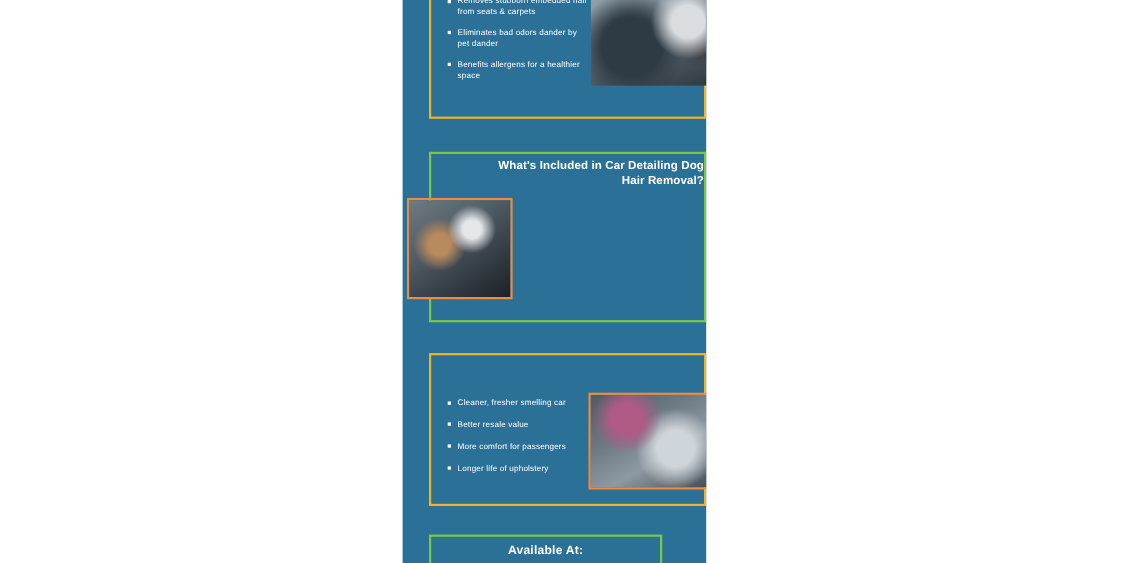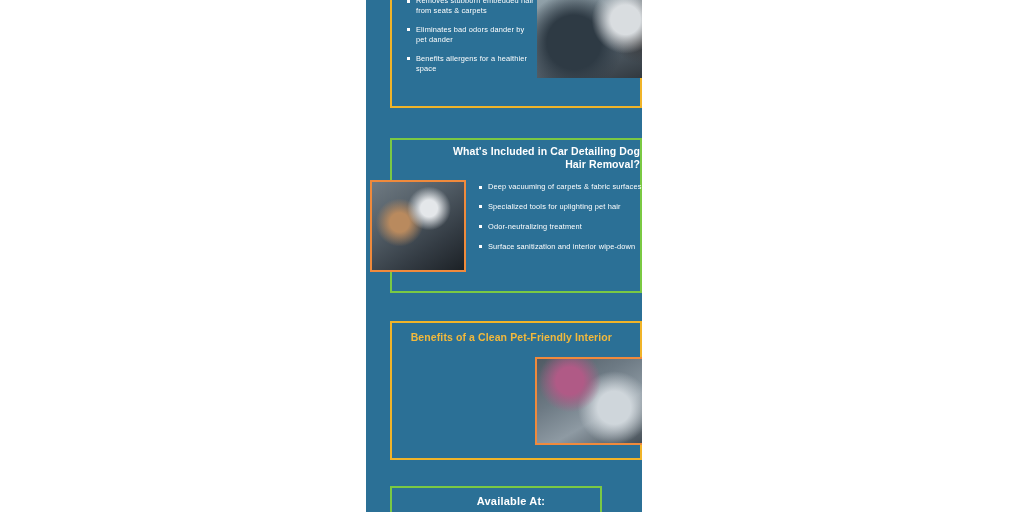--- a/index.html
+++ b/index.html
@@ -114,21 +114,20 @@
     position: absolute;
     box-sizing: border-box;
     border: 2px solid #7ac943;
   }
   .avail-title {
     color: #ffffff;
     font-size: 11px;
     font-weight: bold;
     text-align: center;
     letter-spacing: .2px;
-    padding-left: 15px;
   }
 </style>
 </head>
 <body>
 
 <div id="page">
 
   <div class="column">
 
     <div class="card card-border-yellow" style="left: 24px; top: -52px; width: 252px; height: 160px;">
@@ -146,32 +145,31 @@
 
     <div class="card card-border-green" style="left: 24px; top: 138px; width: 252px; height: 155px;">
     </div>
 
     <div class="card-title" style="position:absolute; left: 84px; top: 145px; width: 190px;">What's Included in Car Detailing Dog Hair Removal?</div>
 
     <div class="photo photo-frame-orange" style="left: 4px; top: 180px; width: 96px; height: 92px;">
       <div class="img-vac-seat"></div>
     </div>
 
-    <ul class="bullets tight" style="position:absolute; left: 112px; top: 182px; width: 164px;">
-      <li>Deep vacuuming of carpets &amp; fabric surfaces</li>
-      <li>Specialized tools for uplighting pet hair</li>
-      <li>Odor-neutralizing treatment</li>
-      <li>Surface sanitization and interior wipe-down</li>
-    </ul>
 
     <div class="card card-border-yellow" style="left: 24px; top: 321px; width: 252px; height: 139px;">
     </div>
 
-    <div class="card-title title-yellow" style="position:absolute; left: 31px; top: 331px; width: 215px;">Benefits of a Clean Pet-Friendly Interior</div>
 
+    <ul class="bullets tight" style="position:absolute; left: 40px; top: 361px; width: 150px;">
+      <li>Cleaner, fresher smelling car</li>
+      <li>Better resale value</li>
+      <li>More comfort for passengers</li>
+      <li>Longer life of upholstery</li>
+    </ul>
 
     <div class="photo photo-frame-orange" style="left: 169px; top: 357px; width: 121px; height: 88px;">
       <div class="img-person-pink"></div>
     </div>
 
     <div class="avail-card" style="left: 24px; top: 486px; width: 212px; height: 60px;">
     </div>
 
     <div class="avail-title" style="position:absolute; left: 24px; top: 495px; width: 212px;">Available At:</div>
 

